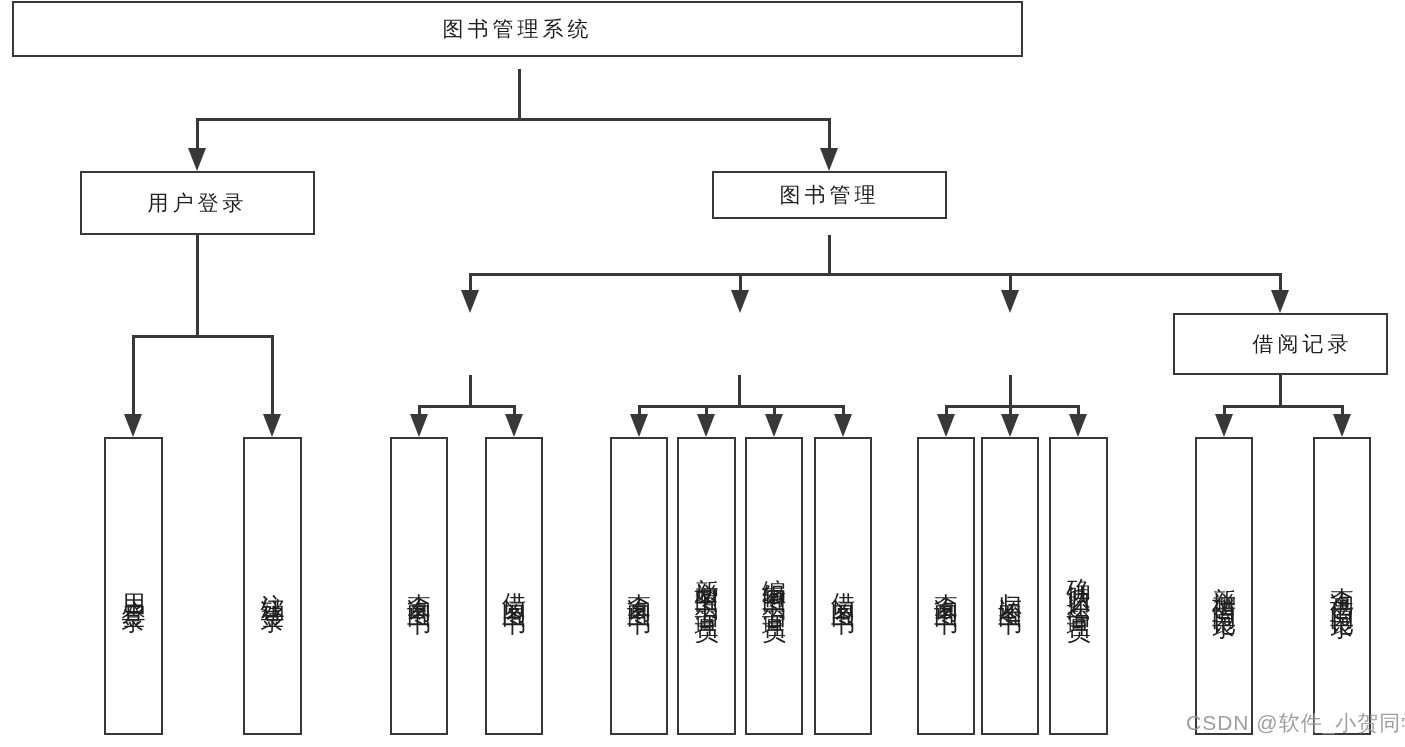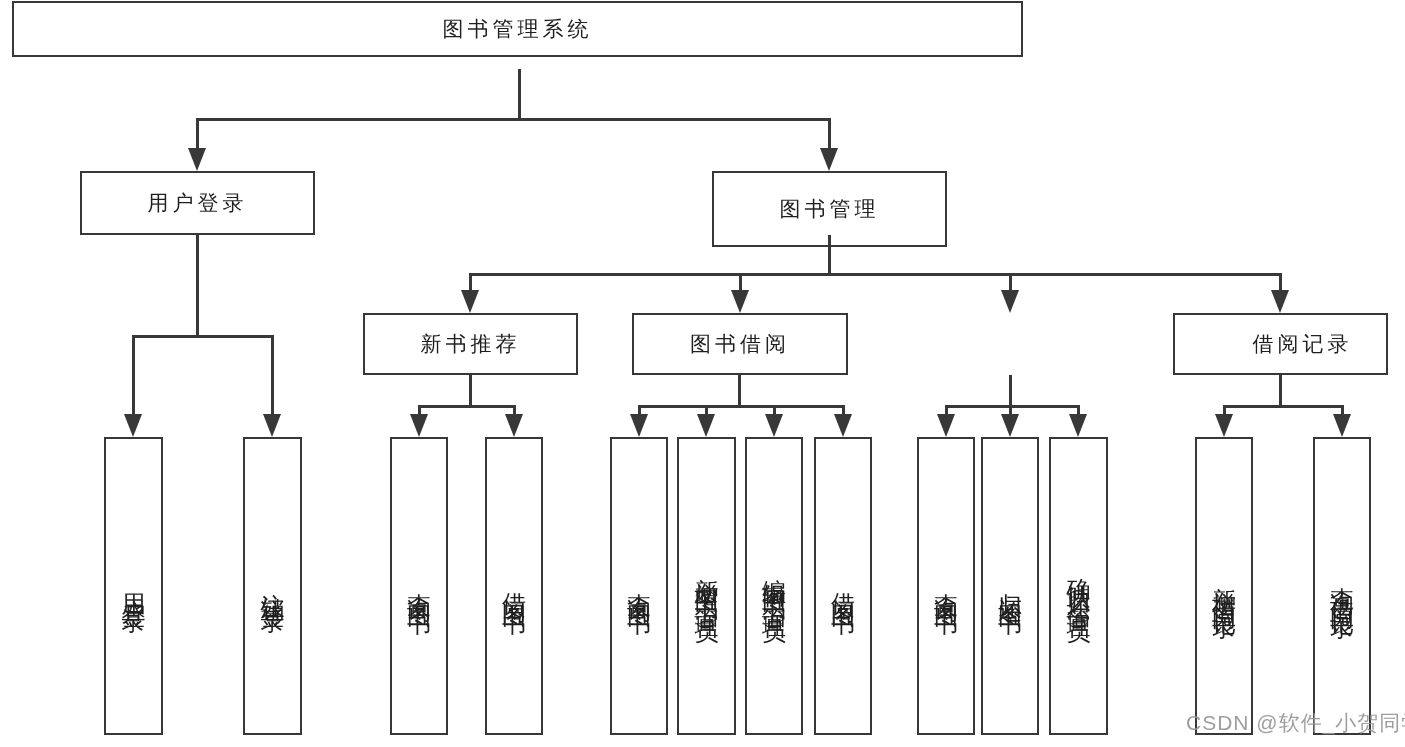--- a/index.html
+++ b/index.html
@@ -42,21 +42,21 @@
   <div class="vl" style="left:518px;top:69px;width:3px;height:51px;"></div>
   <div class="hl" style="left:196px;top:118px;width:635px;height:3px;"></div>
   <div class="vl" style="left:196px;top:118px;width:3px;height:33px;"></div>
   <div class="ar" style="left:188px;top:148px;"></div>
   <div class="vl" style="left:828px;top:118px;width:3px;height:33px;"></div>
   <div class="ar" style="left:820px;top:148px;"></div>
 
   <div class="box" style="left:80px;top:171px;width:235px;height:64px;">
     <span class="lbl">用户登录</span>
   </div>
-  <div class="box" style="left:712px;top:171px;width:235px;height:76px;text-align:center;">
+  <div class="box" style="left:712px;top:171px;width:235px;height:48px;text-align:center;">
     <span class="lbl">图书管理</span>
   </div>
 
   <div class="vl" style="left:196px;top:235px;width:3px;height:103px;"></div>
   <div class="hl" style="left:132px;top:335px;width:142px;height:3px;"></div>
   <div class="vl" style="left:132px;top:335px;width:3px;height:82px;"></div>
   <div class="ar" style="left:124px;top:414px;"></div>
   <div class="vl" style="left:271px;top:335px;width:3px;height:82px;"></div>
   <div class="ar" style="left:263px;top:414px;"></div>
 
@@ -64,26 +64,20 @@
   <div class="hl" style="left:469px;top:273px;width:813px;height:3px;"></div>
   <div class="vl" style="left:469px;top:273px;width:3px;height:20px;"></div>
   <div class="ar" style="left:461px;top:290px;"></div>
   <div class="vl" style="left:739px;top:273px;width:3px;height:20px;"></div>
   <div class="ar" style="left:731px;top:290px;"></div>
   <div class="vl" style="left:1009px;top:273px;width:3px;height:20px;"></div>
   <div class="ar" style="left:1001px;top:290px;"></div>
   <div class="vl" style="left:1279px;top:273px;width:3px;height:20px;"></div>
   <div class="ar" style="left:1271px;top:290px;"></div>
 
-  <div class="box" style="left:363px;top:313px;width:215px;height:62px;">
-    <span class="lbl">新书推荐</span>
-  </div>
-  <div class="box" style="left:632px;top:313px;width:216px;height:62px;">
-    <span class="lbl">图书借阅</span>
-  </div>
   <div class="box" style="left:1173px;top:313px;width:215px;height:62px;padding-left:44px;">
     <span class="lbl">借阅记录</span>
   </div>
 
   <div class="vl" style="left:469px;top:375px;width:3px;height:32px;"></div>
   <div class="hl" style="left:418px;top:405px;width:98px;height:3px;"></div>
   <div class="vl" style="left:418px;top:405px;width:3px;height:13px;"></div>
   <div class="ar" style="left:410px;top:414px;"></div>
   <div class="vl" style="left:513px;top:405px;width:3px;height:13px;"></div>
   <div class="ar" style="left:505px;top:414px;"></div>

